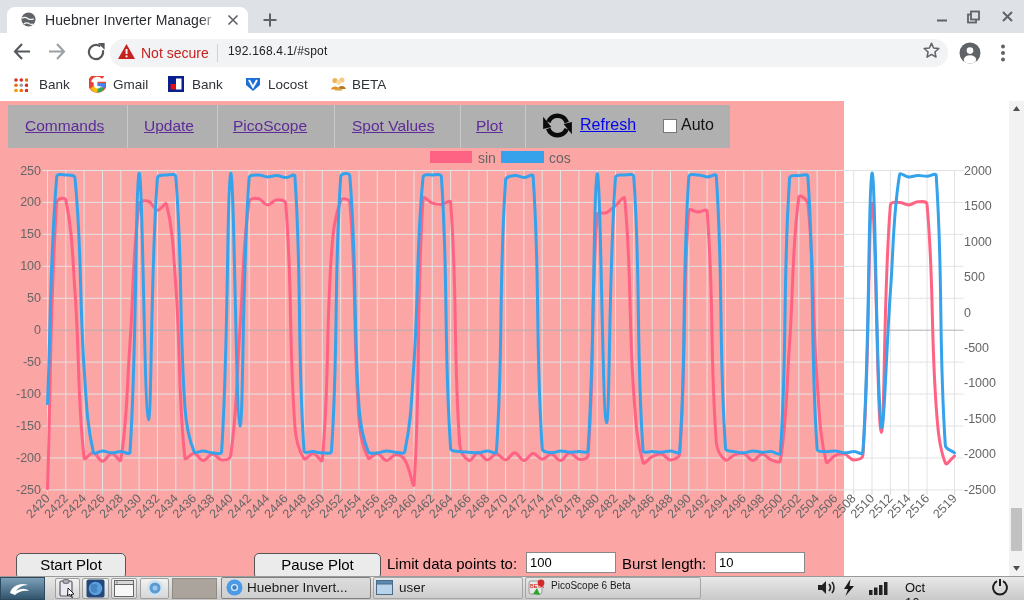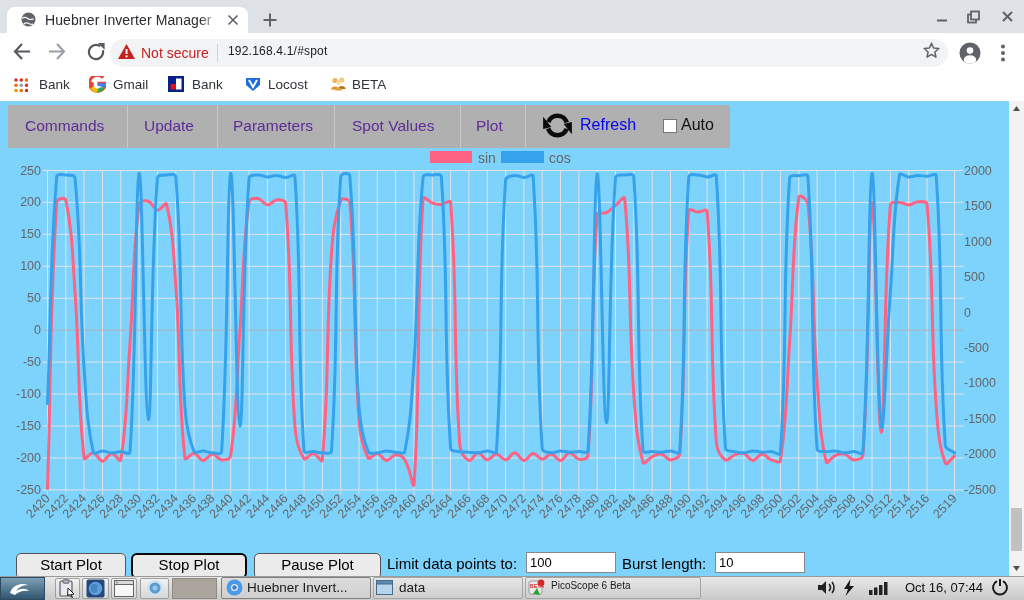--- a/index.html
+++ b/index.html
@@ -1,32 +1,32 @@
 <!DOCTYPE html>
 <html><head><meta charset="utf-8"><style>
 *{margin:0;padding:0;box-sizing:border-box}
 html,body{width:1024px;height:600px;overflow:hidden;font-family:"Liberation Sans",sans-serif}
 .abs{position:absolute}
-#stage{position:relative;width:1024px;height:600px;background:#7dd3fc}
+#stage{position:relative;width:844px;height:600px;background:#fca5a5}
 
 #tabstrip{left:0;top:0;width:1024px;height:33px;background:#dee1e6}
 #tab{left:7px;top:7px;width:241px;height:26px;background:#fff;border-radius:8px 8px 0 0}
 #tabtitle{left:45px;top:12px;width:180px;height:16px;font-size:14px;color:#292b2f;letter-spacing:0.1px;white-space:nowrap;overflow:hidden;-webkit-mask-image:linear-gradient(90deg,#000 86%,transparent 97%);mask-image:linear-gradient(90deg,#000 86%,transparent 97%)}
 #toolbar{left:0;top:33px;width:1024px;height:37px;background:#fff}
 #pill{left:110px;top:39px;width:838px;height:28px;border-radius:14px;background:#f1f3f4}
 .notsec{left:141px;top:45px;font-size:14px;color:#c5221f}
 .urltxt{left:228px;top:44px;font-size:12px;color:#202124;letter-spacing:.2px}
 #pillsep{left:217px;top:44px;width:1px;height:18px;background:#d0d3d6}
 #bookbar{left:0;top:70px;width:1024px;height:31px;background:#fff}
 .bktxt{top:77px;font-size:13.5px;color:#2f3337}
 
 #navbar{left:8px;top:105px;width:722px;height:43px;background:#b0b0b0}
 .vsep{top:105px;width:1px;height:43px;background:#c9c9c9}
-.navlink{top:117px;font-size:15.5px;color:#5e2b97;white-space:nowrap}
-.reflink{left:580px;top:116px;font-size:16px;color:#0502ee;}
+.navlink{top:117px;font-size:15.5px;color:#5e2b97;text-decoration:underline;white-space:nowrap}
+.reflink{left:580px;top:116px;font-size:16px;color:#0502ee;text-decoration:underline}
 #auto{left:681px;top:116px;font-size:16px;color:#111}
 #cb{left:663px;top:119px;width:14px;height:14px;background:#fff;border:1px solid #777}
 .sw{top:151px;height:12px}
 .lgtxt{top:150px;font-size:14px;color:#666}
 
 .btn{top:553px;height:26px;background:#ebebeb;border:1.5px solid #555;border-radius:5px;font-size:15px;color:#000;text-align:center;line-height:22px}
 .lbl{top:555px;font-size:15px;color:#000}
 .inp{top:552px;height:21px;background:#fff;border:1px solid #888;font-size:13px;color:#000;padding-left:3px;line-height:19px}
 
 #sbar{left:1009px;top:101px;width:15px;height:475px;background:#f2f2f2}
@@ -226,38 +226,37 @@
 <path d="M47.5 403.7C51.2 313.0 49.6 264.7 56.7 176.9C57.0 173.3 62.2 174.7 65.8 175.0C69.6 175.2 74.6 174.4 75.0 178.2C82.0 251.8 79.1 292.5 84.1 368.5C86.4 402.1 86.7 422.5 93.3 452.2C94.0 455.5 98.8 450.8 102.5 450.9C106.2 451.1 107.9 452.7 111.6 452.8C115.3 453.0 117.1 451.7 120.8 451.6C124.4 451.4 129.7 455.8 130.0 452.2C137.1 344.4 135.2 180.0 139.1 173.1C142.6 170.5 144.6 418.6 148.3 419.6C151.9 420.6 150.4 272.3 157.4 178.2C157.7 174.4 162.9 175.2 166.6 175.0C170.2 174.7 175.5 173.3 175.8 176.9C182.8 266.0 178.8 315.2 184.9 406.9C186.1 425.0 188.0 436.9 194.1 451.6C195.3 454.5 199.6 450.7 203.2 450.9C206.9 451.2 208.7 452.7 212.4 452.8C216.1 453.0 221.3 455.2 221.6 451.6C228.7 343.2 226.9 178.4 230.7 173.1C234.2 170.5 236.2 425.0 239.9 426.0C243.5 427.0 242.0 274.8 249.1 178.2C249.3 174.4 254.5 175.2 258.2 175.0C261.8 174.7 263.7 176.8 267.4 176.9C271.0 177.0 272.9 175.5 276.5 175.6C280.2 175.7 282.0 177.4 285.7 177.5C289.3 177.7 294.6 172.7 294.9 176.2C302.0 282.1 296.9 344.4 304.0 450.9C304.3 454.5 309.5 451.2 313.2 451.6C316.9 452.0 318.7 453.0 322.3 452.8C326.0 452.7 331.3 454.6 331.5 450.9C338.6 344.2 333.6 283.4 340.7 176.9C340.9 173.3 349.6 172.1 349.8 175.6C356.9 264.1 352.9 314.7 359.0 406.9C360.2 425.0 362.1 436.3 368.2 451.6C369.4 454.7 373.7 453.0 377.3 452.8C381.0 452.7 382.8 451.1 386.5 450.9C390.1 450.8 392.0 452.1 395.6 452.2C399.3 452.3 404.1 454.9 404.8 451.6C411.5 418.9 411.6 398.0 414.0 362.1C418.9 288.1 416.1 248.2 423.1 176.9C423.5 173.3 428.6 175.0 432.3 175.0C436.0 175.0 441.2 173.2 441.4 176.9C448.5 282.6 443.5 342.3 450.6 448.4C450.9 452.2 456.0 450.8 459.8 451.6C463.3 452.3 465.3 452.0 468.9 452.2C472.6 452.5 474.5 453.1 478.1 452.8C481.8 452.6 483.6 451.2 487.3 450.9C490.9 450.7 496.2 455.1 496.4 451.6C503.5 346.8 498.5 286.5 505.6 180.1C505.8 176.1 510.9 176.1 514.7 175.6C518.2 175.1 520.2 177.4 523.9 177.5C527.5 177.7 532.8 172.7 533.1 176.2C540.2 281.0 535.2 341.7 542.2 448.4C542.5 452.4 547.6 452.3 551.4 452.8C554.9 453.3 556.9 451.1 560.5 450.9C564.2 450.8 566.0 452.1 569.7 452.2C573.4 452.3 575.2 452.0 578.9 451.6C582.6 451.2 587.8 453.9 588.0 450.3C595.1 342.7 593.3 179.5 597.2 173.7C600.7 170.5 602.7 422.1 606.4 422.8C610.0 423.6 608.5 273.0 615.5 177.5C615.8 173.8 621.0 175.1 624.7 175.0C628.3 174.8 633.6 173.2 633.8 176.9C640.9 283.4 635.9 344.0 643.0 450.3C643.2 453.9 648.5 451.2 652.2 451.6C655.8 452.0 657.7 452.3 661.3 452.2C665.0 452.1 666.8 451.1 670.5 450.9C674.1 450.8 679.4 455.1 679.7 451.6C686.7 345.5 681.7 283.9 688.8 176.9C689.1 173.2 694.3 175.0 698.0 175.0C701.6 175.0 703.4 176.6 707.1 176.9C710.8 177.1 716.1 172.7 716.3 176.2C723.4 281.3 718.4 342.0 725.5 448.4C725.7 452.2 730.9 450.7 734.6 451.6C738.2 452.4 740.1 453.0 743.8 452.8C747.5 452.7 749.3 451.1 752.9 450.9C756.6 450.8 758.4 452.1 762.1 452.2C765.8 452.3 767.6 451.4 771.3 451.6C774.9 451.7 780.2 456.4 780.4 452.8C787.5 347.0 782.5 285.4 789.6 178.2C789.8 174.5 795.0 175.9 798.8 175.6C802.4 175.4 807.7 173.3 807.9 176.9C815.0 282.7 810.0 342.9 817.1 449.0C817.3 452.7 822.5 451.2 826.2 451.6C829.8 451.9 831.8 450.7 835.4 450.9C839.1 451.2 840.9 452.7 844.6 452.8C848.2 453.0 850.0 451.7 853.7 451.6C857.4 451.4 862.6 455.8 862.9 452.2C870.0 344.4 868.2 178.6 872.0 173.1C875.5 170.5 876.4 395.0 881.2 426.0C883.7 442.5 886.5 345.5 890.4 291.9C893.8 245.1 892.7 217.6 899.5 175.0C900.1 171.6 905.0 176.8 908.7 176.9C912.3 177.0 914.2 175.7 917.9 175.6C921.5 175.5 923.3 176.2 927.0 176.2C930.7 176.2 935.9 172.1 936.2 175.6C943.3 279.6 938.3 339.0 945.3 445.2C945.6 449.9 950.8 449.8 954.5 452.8" stroke="#36a2eb" stroke-width="3" fill="none" stroke-linejoin="round" stroke-linecap="round"></path>
 </svg>
 <div class="abs" id="navbar"></div>
 <div class="abs vsep" style="left:127px"></div>
 <div class="abs vsep" style="left:217px"></div>
 <div class="abs vsep" style="left:334px"></div>
 <div class="abs vsep" style="left:460px"></div>
 <div class="abs vsep" style="left:525px"></div>
 <div class="abs navlink" style="left:25px">Commands</div>
 <div class="abs navlink" style="left:144px">Update</div>
-<div class="abs navlink" style="left:233px">Parameters</div>
+<div class="abs navlink" style="left:233px">PicoScope</div>
 <div class="abs navlink" style="left:352px">Spot Values</div>
 <div class="abs navlink" style="left:476px">Plot</div>
 <svg class="abs" style="left:541px;top:109px" width="34" height="34" viewBox="0 0 34 34">
       <path d="M7.3 13.1A9.8 9.8 0 0 1 25.8 13.5" stroke="#0b0b0b" stroke-width="4.6" fill="none"></path>
       <path d="M30.9 12.9L30.9 25.3L22.6 15.0Z" fill="#0b0b0b"></path>
       <path d="M25.7 19.9A9.8 9.8 0 0 1 7.2 19.5" stroke="#0b0b0b" stroke-width="4.6" fill="none"></path>
       <path d="M2.1 20.1L2.1 7.7L10.4 18.0Z" fill="#0b0b0b"></path>
     </svg>
 <div class="abs reflink">Refresh</div>
 <div class="abs" id="cb"></div>
 <div class="abs" id="auto">Auto</div>
 <div class="abs sw" style="left:430px;width:42px;background:#ff6384"></div>
 <div class="abs lgtxt" style="left:478px">sin</div>
 <div class="abs sw" style="left:501px;width:43px;background:#36a2eb"></div>
 <div class="abs lgtxt" style="left:549px">cos</div>
 <div class="abs btn" style="left:16px;width:110px">Start Plot</div>
-<div class="abs btn" style="left:131px;width:116px;border:2.5px solid #0a0a0a;border-radius:6px;line-height:20px">Stop Plot</div>
 <div class="abs btn" style="left:254px;width:127px">Pause Plot</div>
 <div class="abs lbl" style="left:387px">Limit data points to:</div>
 <div class="abs inp" style="left:526px;width:90px">100</div>
 <div class="abs lbl" style="left:622px">Burst length:</div>
 <div class="abs inp" style="left:715px;width:90px">10</div>
 <div class="abs" id="sbar"></div>
 <svg class="abs" style="left:1009px;top:101px" width="15" height="475" viewBox="0 0 15 475">
       <path d="M7.5 5l3.5 5h-7z" fill="#505050"></path>
       <path d="M7.5 470l3.5-5h-7z" fill="#505050"></path>
     </svg>
@@ -297,21 +296,21 @@
       <circle cx="8.5" cy="8.5" r="8" fill="#4a9ae8"></circle>
       <circle cx="8.5" cy="8.5" r="3.6" fill="#dce9f7"></circle>
       <circle cx="8.5" cy="8.5" r="2.2" fill="#3c80c4"></circle>
     </svg>
     <div class="abs" style="left:247px;top:580px;font-size:13.5px;color:#1a1a1a;white-space:nowrap">Huebner Invert...</div>
 <div class="abs tbtn" style="left:373px;width:150px;background:linear-gradient(#e6e6e6,#cdcdcd);border-color:#a5a5a5"></div>
     <svg class="abs" style="left:376px;top:580px" width="17" height="15" viewBox="0 0 17 15">
       <rect x="0.5" y="0.5" width="16" height="14" fill="#b8d4ea" stroke="#4a6a8a"></rect>
       <rect x="0.5" y="0.5" width="16" height="3.5" fill="#5a8ab4" stroke="#4a6a8a"></rect>
     </svg>
-    <div class="abs" style="left:399px;top:580px;font-size:13.5px;color:#1a1a1a;white-space:nowrap">data</div>
+    <div class="abs" style="left:399px;top:580px;font-size:13.5px;color:#1a1a1a;white-space:nowrap">user</div>
 <div class="abs tbtn" style="left:525px;width:176px;background:linear-gradient(#e6e6e6,#cdcdcd);border-color:#a5a5a5"></div>
     <svg class="abs" style="left:528px;top:578px" width="19" height="19" viewBox="0 0 19 19">
       <rect x="1" y="3" width="13" height="13" rx="2" fill="#e8e8e8" stroke="#999"></rect>
       <text x="2" y="10" font-size="5.5" fill="#c00" font-family="Liberation Sans">BETA</text>
       <path d="M5 16l4-6 3 7z" fill="#2aa52a"></path>
       <circle cx="13" cy="5" r="3.4" fill="#d42a2a"></circle>
     </svg>
     <div class="abs" style="left:551px;top:580px;font-size:10px;color:#1a1a1a;white-space:nowrap">PicoScope 6 Beta</div>
 <svg class="abs" style="left:816px;top:579px" width="22" height="17" viewBox="0 0 22 17">
       <path d="M2 6v5h4l4 4V2L6 6z" fill="#222"></path>

